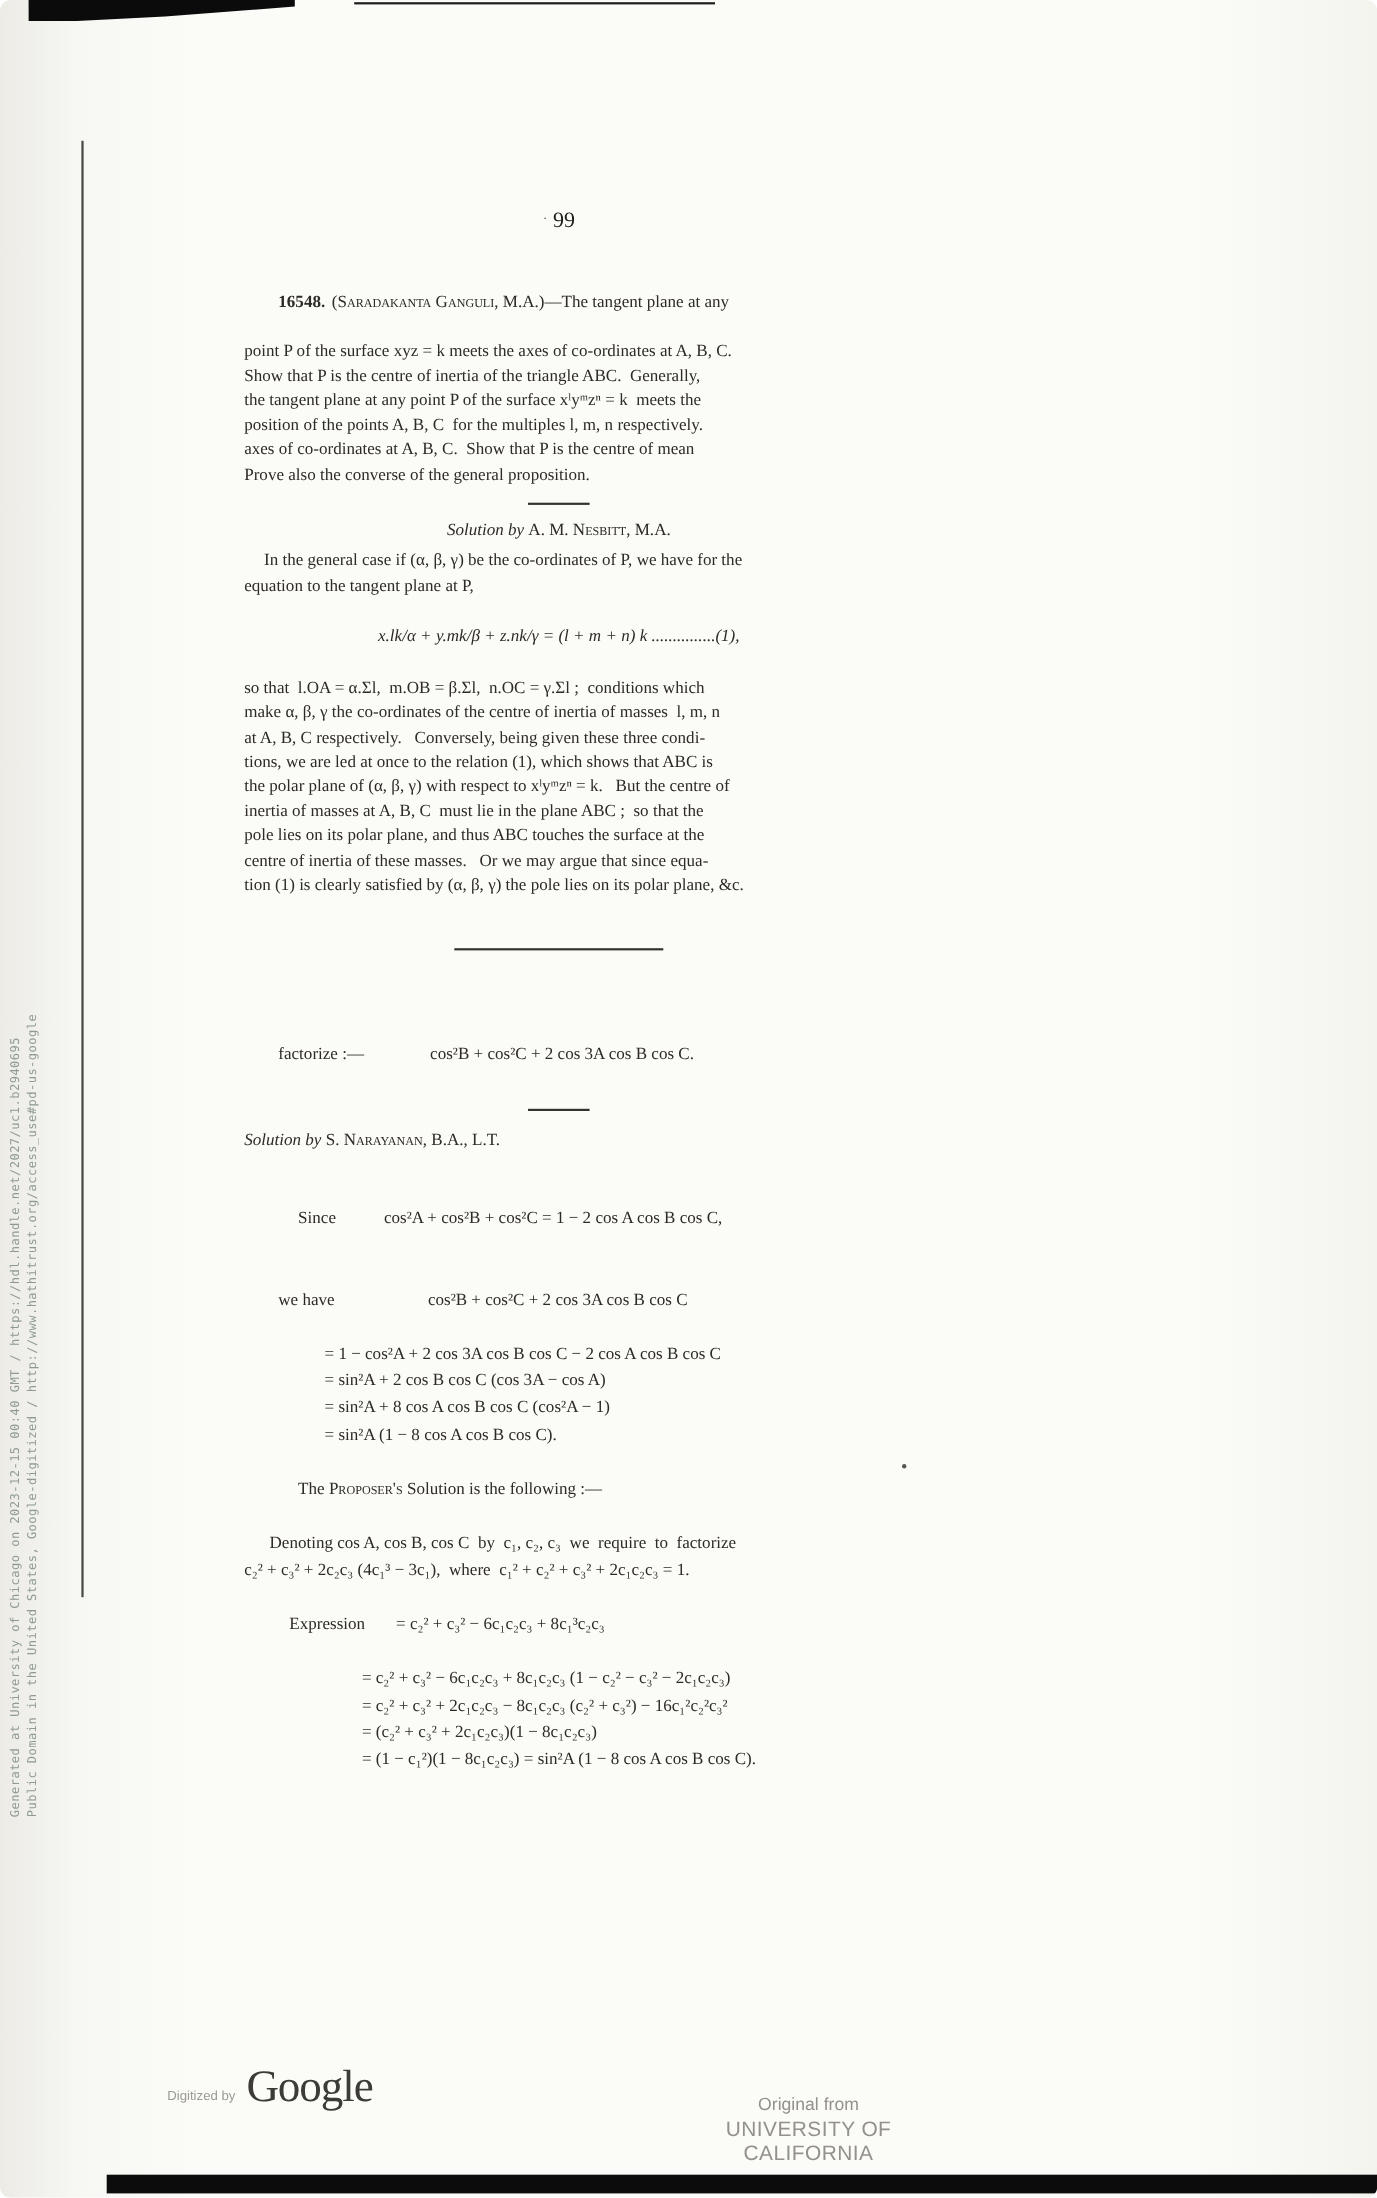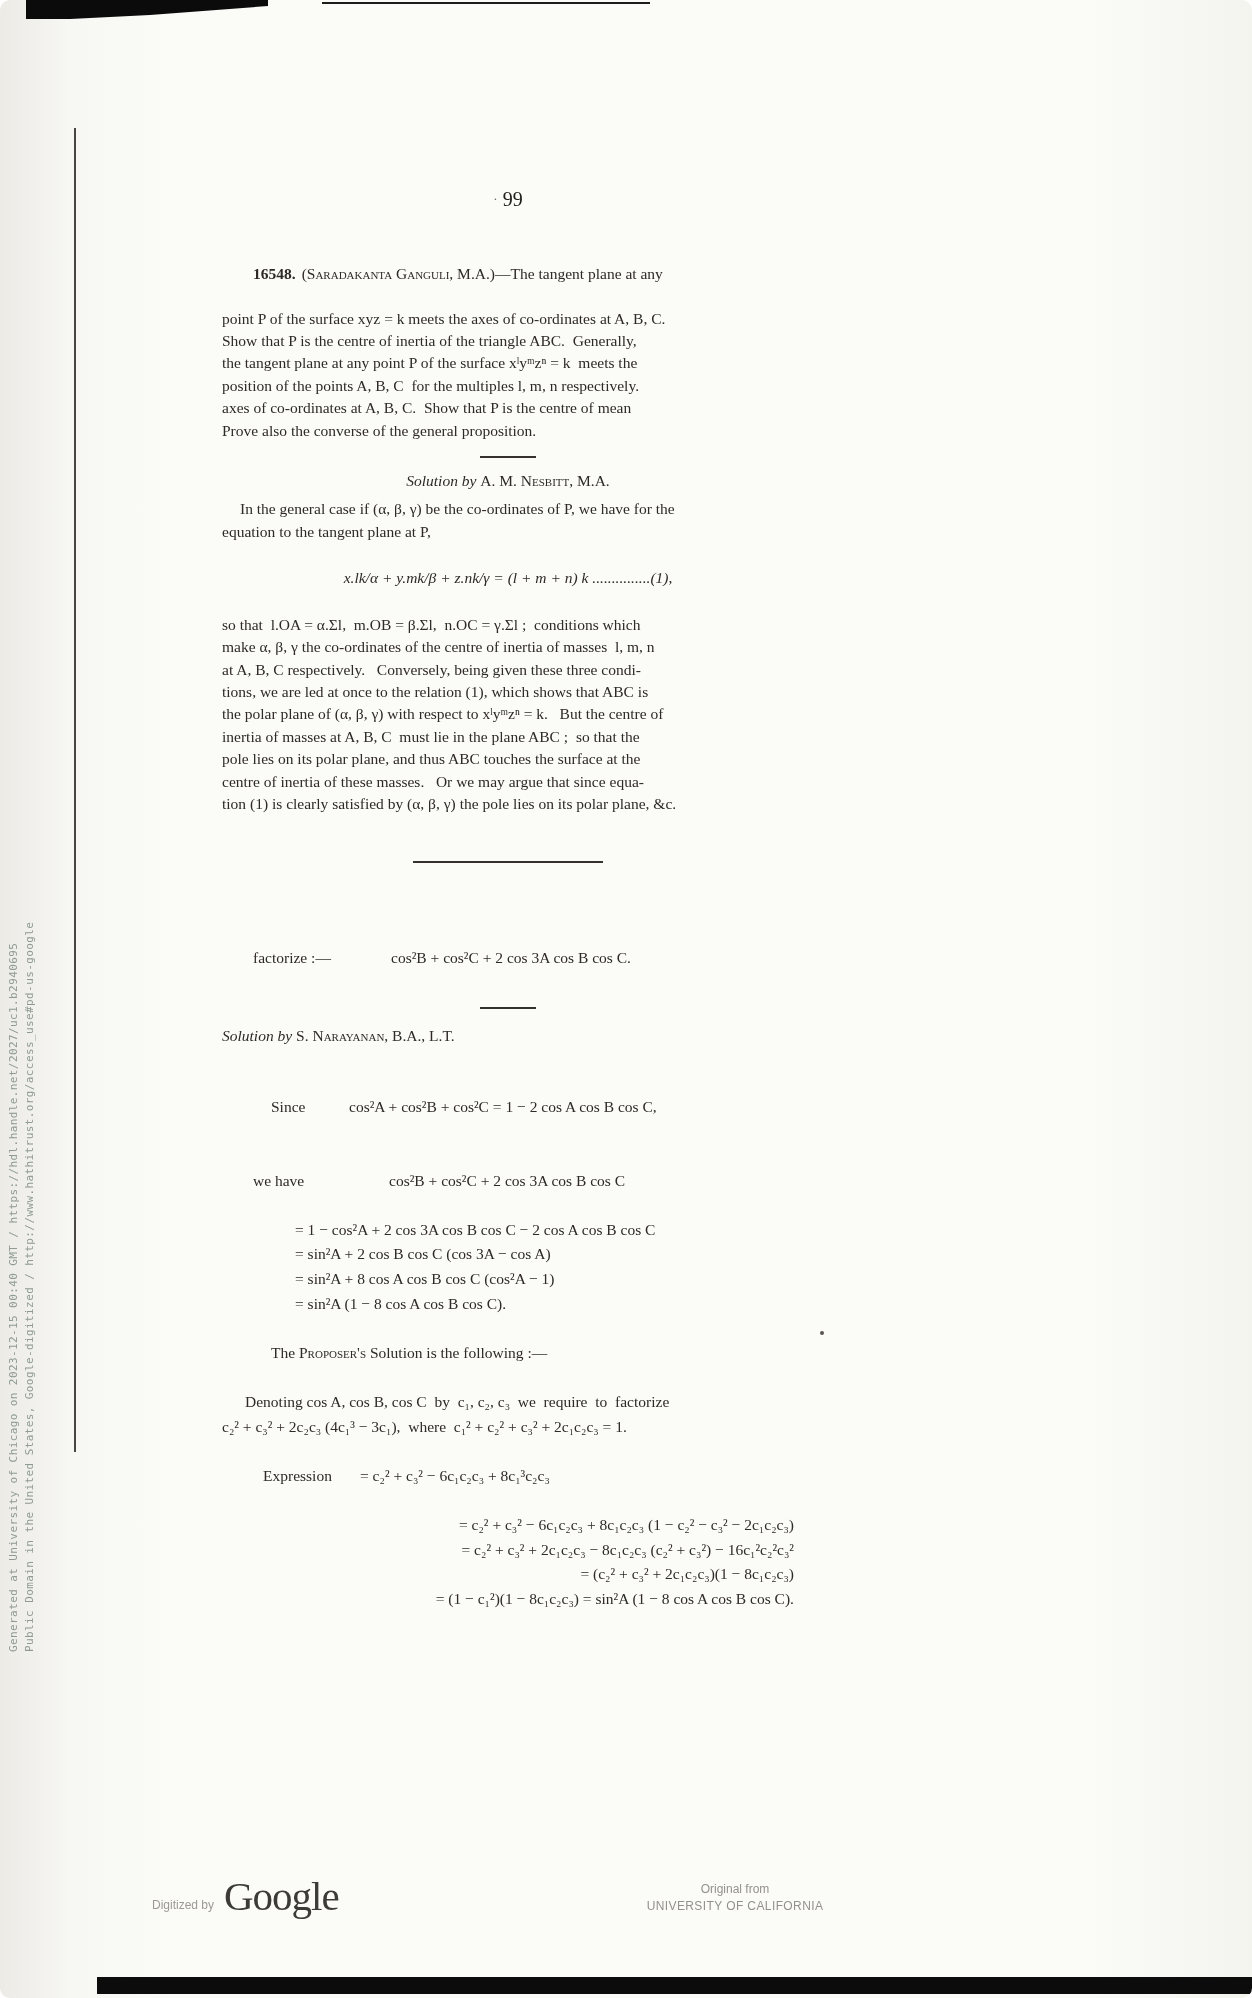--- a/index.html
+++ b/index.html
@@ -40,30 +40,30 @@
   .heading2 { text-align:left; margin:0 0 23px; }
   .eq { text-align:center; font-style:italic; margin:24px 0; }
   .p16601 .ln { line-height:24.5px; }
   .lbl { display:inline-block; }
   .lbl-fact { width:138px; }
   .sol2 .ln { line-height:24.6px; }
   .pl18 { padding-left:18px; }
   .pl10 { padding-left:10px; }
   .pl23 { padding-left:23px; }
   .ind-d { padding-left:73px; }
-  .ind-e { padding-left:107px;text-align:right; }
+  .ind-e { padding-left:107px; }
   .lbl-since { width:78px; }
   .lbl-wehave { width:136px; }
   .lbl-expr { width:97px; }
   
   .footer-digitized { position:absolute; left:152px; top:1898px; font-family:"Liberation Sans","DejaVu Sans",sans-serif; font-size:12px; color:#9d9a95; }
   .google-logo { position:absolute; left:224px; top:1872px; font-size:41px; letter-spacing:-1px; color:#3d3b38; font-family:"Liberation Serif","DejaVu Serif",serif; }
   .footer-right { position:absolute; left:618px; top:1882px; width:234px; text-align:center; font-family:"Liberation Sans","DejaVu Sans",sans-serif; color:#94918c; }
-  .footer-right .of { font-size:12px; margin-bottom:3px; }
-  .footer-right .inst { font-size:12px; letter-spacing:0.4px; }
+  .footer-right .of { font-size:16px; margin-bottom:3px;margin-top:23px; }
+  .footer-right .inst { font-size:19px; letter-spacing:0.4px; }
 </style>
 </head>
 <body>
 
 <div class="scan-page">
 
   <svg class="top-wedge" width="280" height="24" viewBox="0 0 280 24">
     <polygon points="26,0 268,0 268,6 150,15 70,19 26,19" fill="#0b0b0b"></polygon>
   </svg>
   <div class="top-line"></div>

